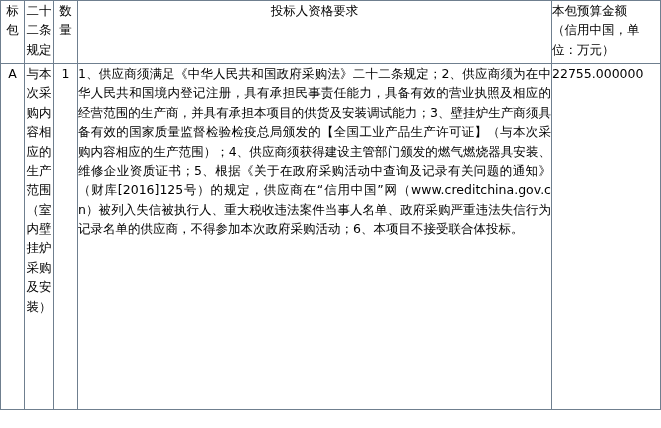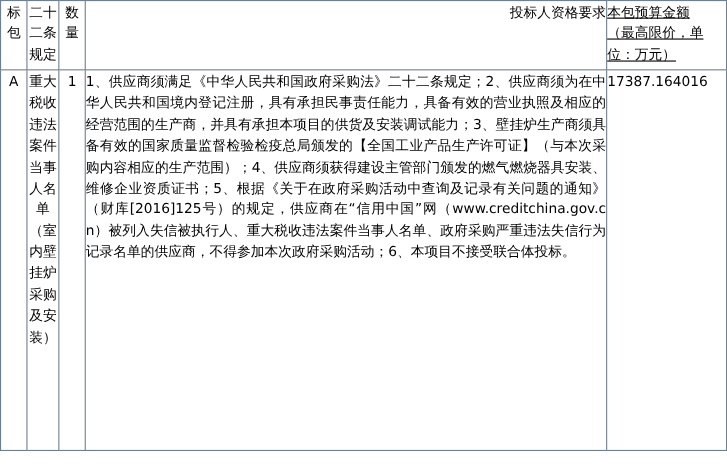--- a/index.html
+++ b/index.html
@@ -49,32 +49,32 @@
     line-height: 1.5;
     height: 62px;
     vertical-align: middle;
   }
   .hdr-vertical {
     white-space: normal;
     word-break: break-all;
     padding: 4px 4px;
   }
   .hdr-req {
-    text-align: right;
+    text-align: center;
     vertical-align: middle;
     font-size: 13px;
   }
   .hdr-budget {
     text-align: left;
     vertical-align: top;
     padding: 5px 6px 4px 6px;
     font-size: 12.5px;
     line-height: 1.6;
   }
-  .hdr-budget div { white-space: nowrap; text-decoration: underline; }
+  .hdr-budget div { white-space: nowrap; }
 
   
   .cell-lot {
     text-align: center;
     padding: 8px 2px 4px 2px;
     font-size: 12.5px;
   }
   .cell-goods {
     text-align: center;
     padding: 8px 5px 4px 5px;
@@ -119,28 +119,28 @@
       <col class="c-budget">
     </colgroup>
     <thead>
       <tr>
         <th class="hdr-cell hdr-vertical">标包</th>
         <th class="hdr-cell hdr-vertical">二十二条规定</th>
         <th class="hdr-cell hdr-vertical">数量</th>
         <th class="hdr-cell hdr-req">投标人资格要求</th>
         <th class="hdr-cell hdr-budget">
           <div>本包预算金额</div>
-          <div>（最高限价，单</div>
+          <div>（信用中国，单</div>
           <div>位：万元）</div>
         </th>
       </tr>
     </thead>
     <tbody>
       <tr class="row-body">
         <td class="cell-lot">A</td>
-        <td class="cell-goods">重大税收违法案件当事人名单（室内壁挂炉采购及安装）</td>
+        <td class="cell-goods">与本次采购内容相应的生产范围（室内壁挂炉采购及安装）</td>
         <td class="cell-qty">1</td>
         <td class="cell-req">1、供应商须满足《中华人民共和国政府采购法》二十二条规定；2、供应商须为在中华人民共和国境内登记注册，具有承担民事责任能力，具备有效的营业执照及相应的经营范围的生产商，并具有承担本项目的供货及安装调试能力；3、壁挂炉生产商须具备有效的国家质量监督检验检疫总局颁发的【全国工业产品生产许可证】（与本次采购内容相应的生产范围）；4、供应商须获得建设主管部门颁发的燃气燃烧器具安装、维修企业资质证书；5、根据《关于在政府采购活动中查询及记录有关问题的通知》（财库[2016]125号）的规定，供应商在“信用中国”网（www.creditchina.gov.cn）被列入失信被执行人、重大税收违法案件当事人名单、政府采购严重违法失信行为记录名单的供应商，不得参加本次政府采购活动；6、本项目不接受联合体投标。</td>
-        <td class="cell-budget">17387.164016</td>
+        <td class="cell-budget">22755.000000</td>
       </tr>
     </tbody>
   </table>
 </div>
 
 </body></html>

